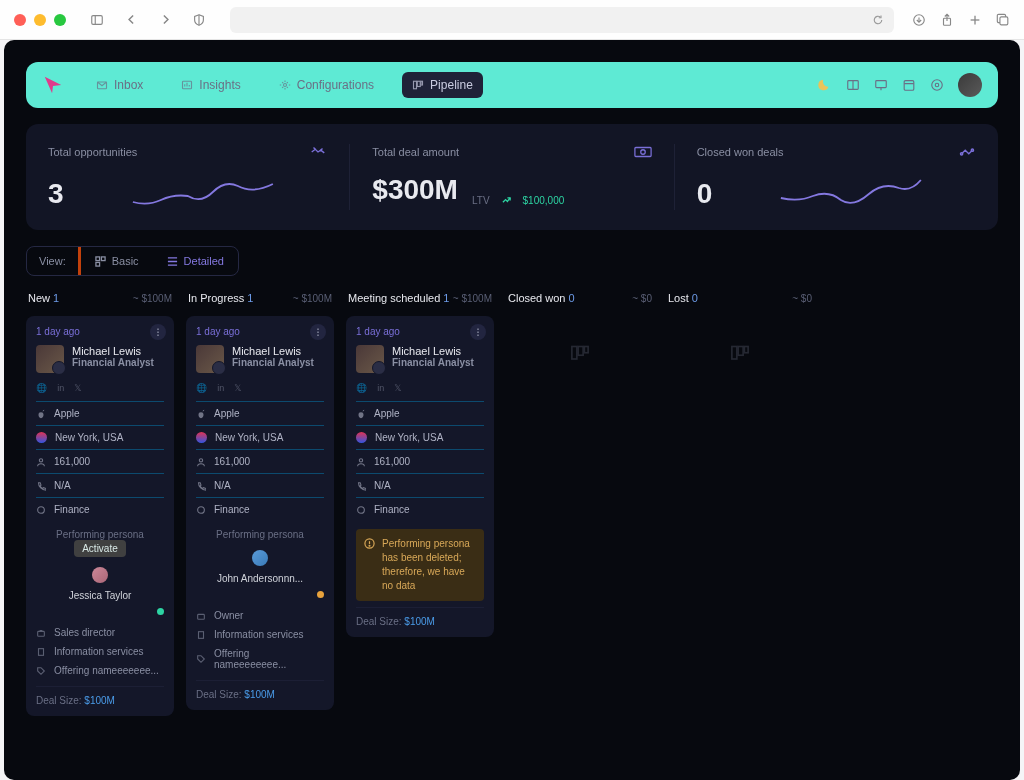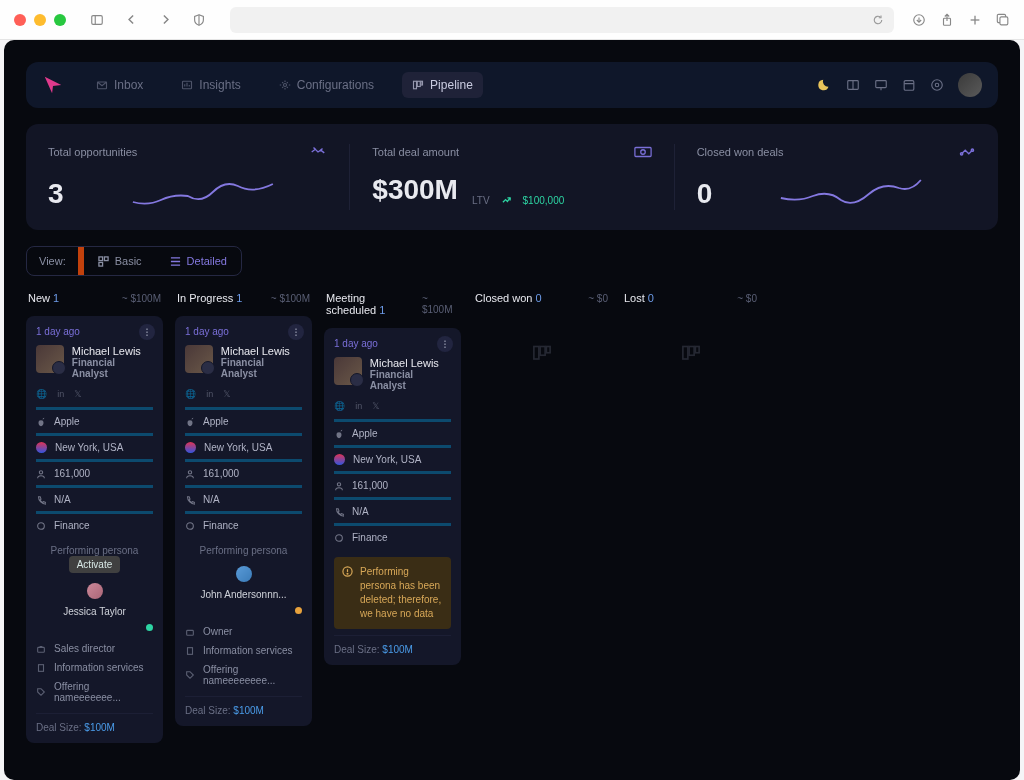--- a/index.html
+++ b/index.html
@@ -9,21 +9,21 @@
 .traffic-lights { display: flex; gap: 8px; margin-right: 10px; }
 .tl { width: 12px; height: 12px; border-radius: 50%; }
 .tl-red { background: #ff5f57; }
 .tl-yellow { background: #febc2e; }
 .tl-green { background: #28c840; }
 .chrome-btn { width: 26px; height: 22px; display: flex; align-items: center; justify-content: center; color: #888; font-size: 12px; }
 .addr-bar { flex: 1; height: 26px; background: #f1f1f1; border-radius: 6px; margin: 0 10px; display: flex; align-items: center; justify-content: flex-end; padding: 0 10px; color: #999; }
 .chrome-right { display: flex; gap: 14px; color: #888; font-size: 13px; }
 
 .app { background: #07090f; height: 740px; border-radius: 10px; margin: 0 4px; padding: 22px; overflow: hidden; color: #d0d3da; }
-.topbar { background: #0f172a; border-radius: 12px; padding: 10px 16px; display: flex; align-items: center; gap: 22px; }
+.topbar { background: #5eead4; border-radius: 12px; padding: 10px 16px; display: flex; align-items: center; gap: 22px; }
 .logo { width: 22px; height: 22px; }
 .nav { display: flex; gap: 18px; font-size: 12px; color: #6a6f85; }
 .nav-item { display: flex; align-items: center; gap: 6px; padding: 6px 10px; border-radius: 6px; cursor: pointer; }
 .nav-item.active { background: #1f2238; color: #c9cbe0; }
 .nav-ic { width: 12px; height: 12px; opacity: 0.7; }
 .topbar-right { margin-left: auto; display: flex; align-items: center; gap: 14px; color: #6a6f85; }
 .tb-ic { width: 14px; height: 14px; cursor: pointer; }
 .avatar { width: 24px; height: 24px; border-radius: 50%; background: linear-gradient(135deg,#3a3a3a,#5a5a5a); }
 
 .metrics { display: flex; background: #121525; border-radius: 12px; margin-top: 16px; padding: 20px 0; }
@@ -32,42 +32,42 @@
 .metric-head { display: flex; justify-content: space-between; align-items: center; font-size: 11px; color: #8a8fa3; margin-bottom: 14px; }
 .metric-ic { width: 18px; height: 16px; color: #6f5fd6; }
 .metric-body { display: flex; align-items: flex-end; gap: 14px; }
 .metric-val { font-size: 28px; font-weight: 600; color: #e8e9ef; }
 .spark { flex: 1; height: 36px; }
 .ltv { font-size: 10px; color: #6a6f85; display: flex; align-items: center; gap: 12px; }
 .ltv-val { color: #2dd4a3; }
 
 .viewbar { display: flex; margin-top: 16px; }
 .view-group { display: flex; border: 1px solid #252843; border-radius: 8px; overflow: hidden; font-size: 11px; }
-.view-label { padding: 8px 12px; color: #8a8fa3; border-right: 6px solid #c2410c; }
+.view-label { padding: 8px 12px; color: #8a8fa3; border-right: 3px solid #c2410c; }
 .view-opt { padding: 8px 14px; display: flex; align-items: center; gap: 6px; color: #8a8fa3; cursor: pointer; }
 .view-opt.active { color: #8478e0; align-items: center; }
 
 .board { display: flex; gap: 12px; margin-top: 16px; }
-.col { width: 137px; flex-shrink: 0; }
+.col { width: 148px; flex-shrink: 0; }
 .col-head { display: flex; justify-content: space-between; align-items: baseline; font-size: 11px; margin-bottom: 12px; padding: 0 2px; }
 .col-title { color: #e8e9ef; font-weight: 500; }
 .col-count { color: #6d9be8; margin-left: 3px; }
 .col-amt { color: #5a5f75; font-size: 10px; }
 
 .card { background: #141729; border-radius: 8px; padding: 10px; font-size: 10px; color: #8a8fa3; position: relative; }
 .card-time { color: #7a6fd8; font-size: 10px; }
 .card-menu { position: absolute; top: 8px; right: 8px; width: 16px; height: 16px; border-radius: 50%; background: #222540; display: flex; align-items: center; justify-content: center; font-size: 9px; cursor: pointer; color: #8a8fa3; font-weight: bold; }
 .card-person { display: flex; gap: 8px; margin-top: 8px; }
 .card-ava { width: 28px; height: 28px; border-radius: 4px; background: linear-gradient(135deg,#4a3838,#6a5848); position: relative; }
 .card-ava::after { content:''; position: absolute; bottom:-2px; right:-2px; width:12px; height:12px; border-radius:50%; background:#2a2d45; border:1px solid #141729; }
 .card-name { color: #e8e9ef; font-size: 11px; font-weight: 500; }
 .card-role { color: #8a8fa3; font-size: 10px; font-weight: bold; }
 .card-socials { display: flex; gap: 10px; margin-top: 10px; opacity: 0.5; font-size: 9px; }
 .card-rows { margin-top: 8px; }
-.card-row { display: flex; align-items: center; gap: 8px; padding: 6px 0; border-top: 3px solid #0c4a6e; font-size: 10px; color: #b0b3c5; }
+.card-row { display: flex; align-items: center; gap: 8px; padding: 6px 0; border-top: 1px solid #0c4a6e; font-size: 10px; color: #b0b3c5; }
 .card-row-ic { width: 10px; height: 10px; opacity: 0.6; flex-shrink: 0; }
 .flag-dot { width: 11px; height: 11px; border-radius: 50%; background: linear-gradient(#d35,#35d); flex-shrink:0; }
 .persona-h { display: flex; justify-content: space-between; align-items: center; padding: 8px 0 6px; font-size: 10px; color: #6a6f85; flex-direction: column; }
 .activate { background: #404040; color: #d8e8e6; padding: 3px 8px; border-radius: 4px; font-size: 10px; cursor: pointer; }
 .persona-name { display: flex; align-items: center; gap: 7px; color: #d0d3da; padding: 4px 0 8px; flex-direction: column; }
 .persona-ava { width: 16px; height: 16px; border-radius: 50%; background: linear-gradient(135deg,#c89,#a67); flex-shrink: 0; }
 .persona-ava.blue { background: linear-gradient(135deg,#5a9bd8,#3a7bb8); }
 .status-dot { width: 7px; height: 7px; border-radius: 50%; margin-left: auto; }
 .status-green { background: #2dd4a3; }
 .status-orange { background: #e8a23c; }

